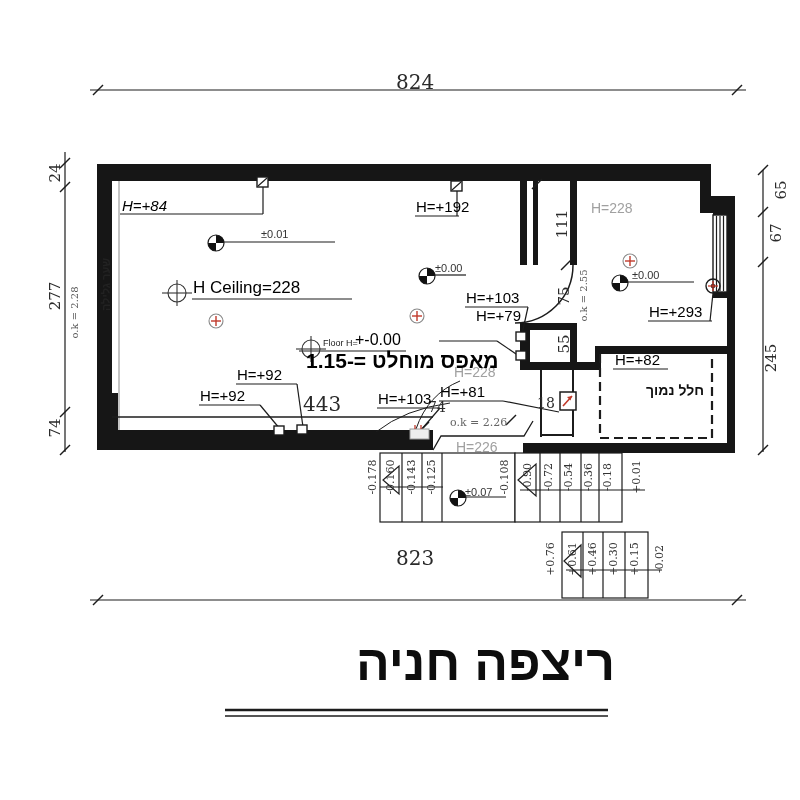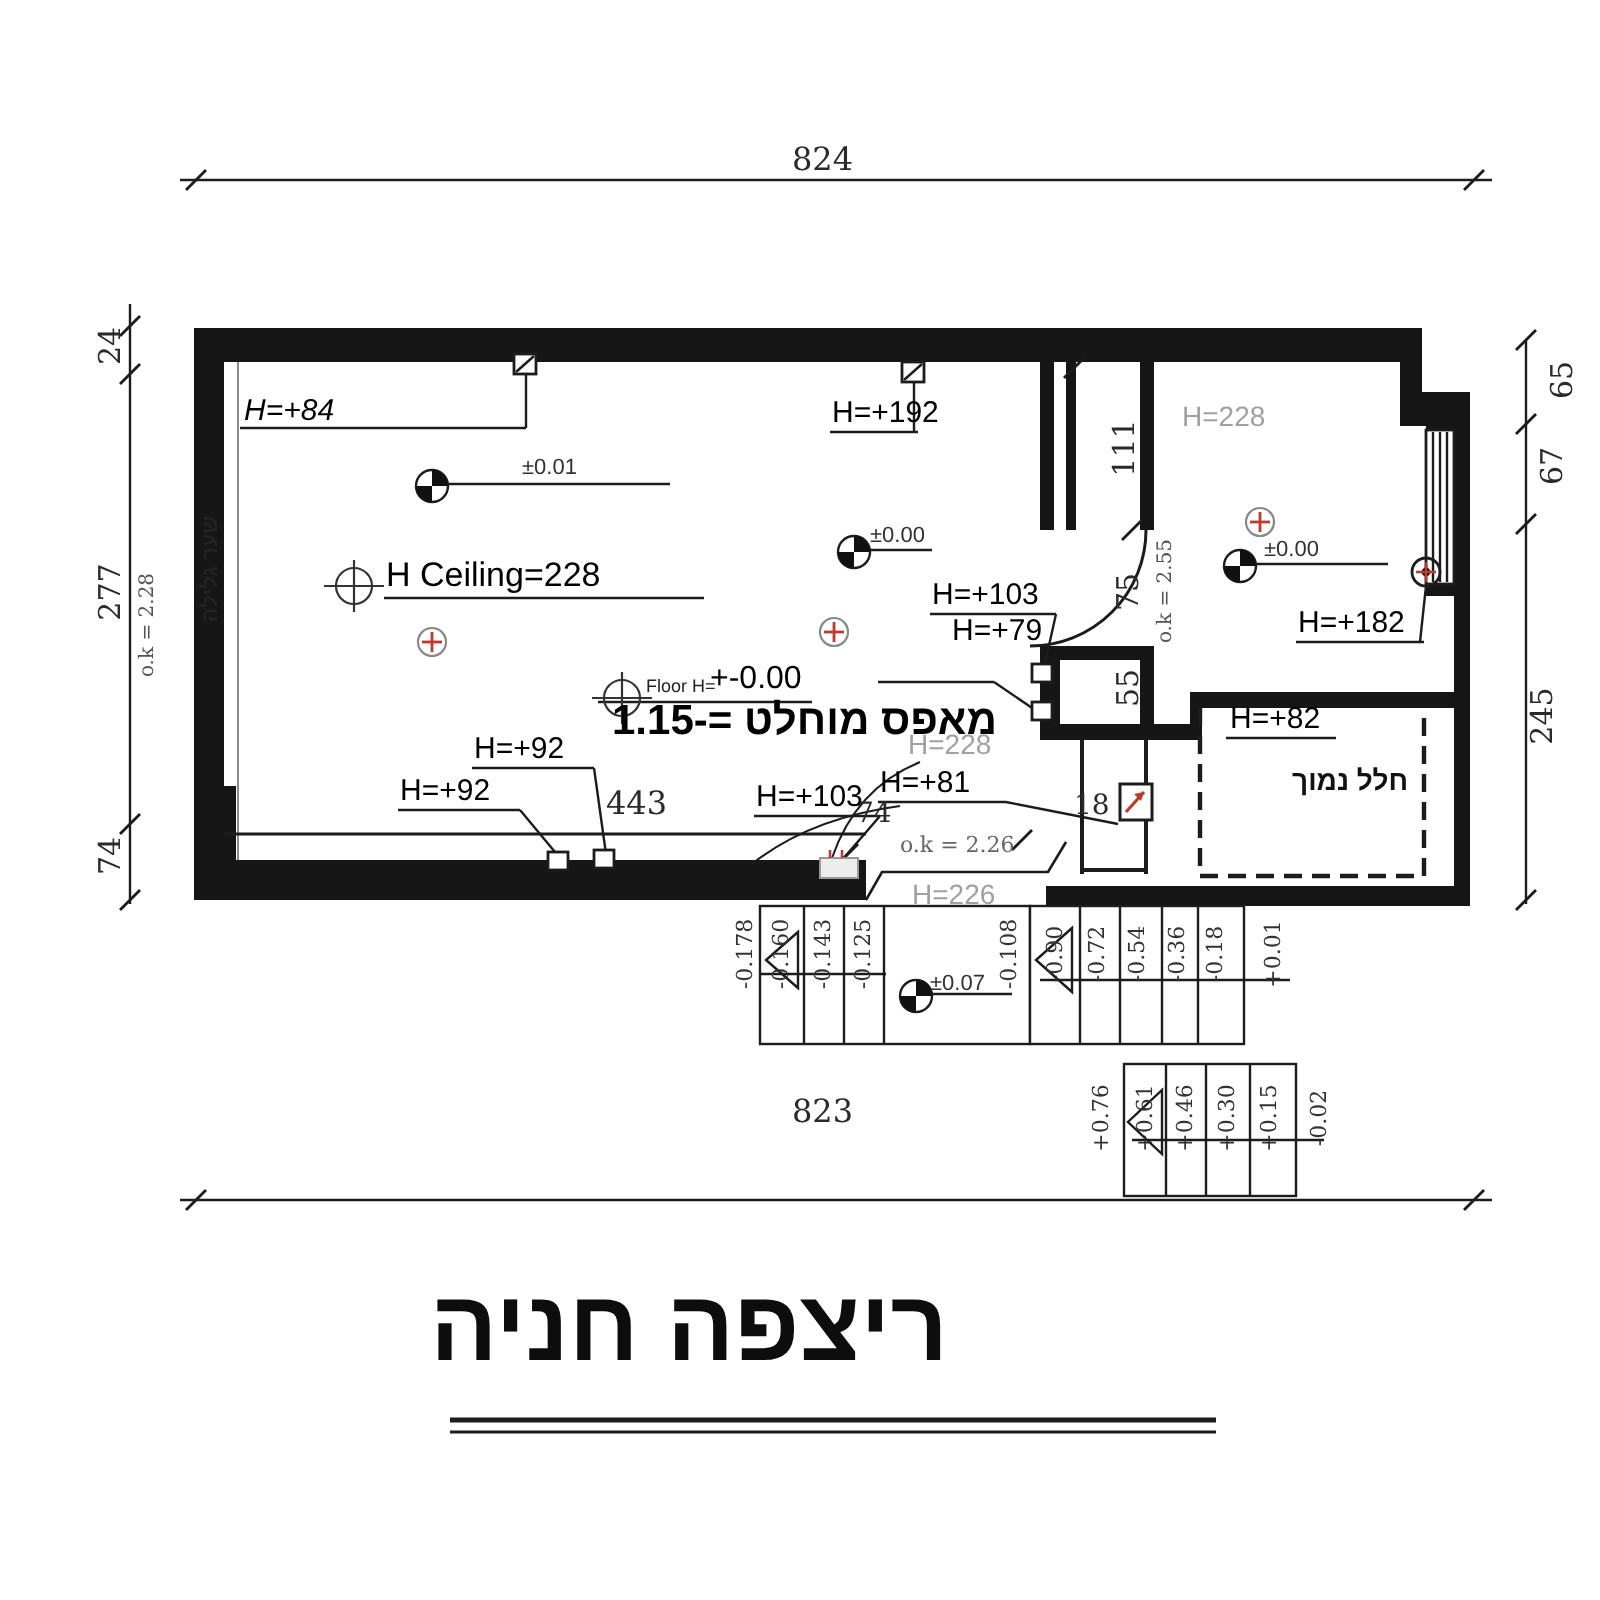--- a/index.html
+++ b/index.html
@@ -1,33 +1,33 @@
 <!DOCTYPE html>
 <html><head>
 <meta charset="utf-8">
 <style>
   html,body{margin:0;padding:0;background:#fff;}
   .page{position:relative;width:800px;height:800px;background:#fff;overflow:hidden;
         font-family:"Liberation Sans",sans-serif;color:#1c1c1c;}
   .page svg{position:absolute;left:0;top:0;}
   .t{position:absolute;white-space:nowrap;line-height:1;}
   
-  .dim{font-family:"DejaVu Serif",serif;font-size:16px;color:#2a2a2a;}
+  .dim{font-family:"DejaVu Serif",serif;font-size:20px;color:#2a2a2a;}
   .dim-s{font-family:"DejaVu Serif",serif;font-size:14px;color:#2a2a2a;}
   
   .rot{transform:rotate(-90deg);transform-origin:center;text-align:center;}
   .rd{width:60px;height:16px;line-height:16px;font-family:"DejaVu Serif",serif;font-size:15px;color:#2a2a2a;}
   .rv{width:70px;height:12px;line-height:12px;font-family:"DejaVu Serif",serif;font-size:11px;color:#333;}
   .rk{width:80px;height:11px;line-height:11px;font-family:"DejaVu Serif",serif;font-size:10px;color:#555;}
   
   .h{font-size:15px;color:#000;}
   .gray{color:#a0a0a0;}
   .sv{font-size:11px;color:#333;}
   .heb{font-weight:700;}
-  .title{width:400px;text-align:left;font-size:50px;font-weight:700;color:#0d0d0d;}
+  .title{width:400px;text-align:right;font-size:50px;font-weight:700;color:#0d0d0d;}
 </style>
 </head>
 <body>
 
 <div class="page">
 
 <svg width="800" height="800" viewBox="0 0 800 800">
   <g stroke="#1c1c1c" fill="none" stroke-width="1.2">
 
     <g fill="#161616" stroke="none">
@@ -230,21 +230,21 @@
 
 <div class="t h" style="left:122px;top:198px;font-style:italic;">H=+84</div>
 <div class="t h" style="left:416px;top:199px;">H=+192</div>
 <div class="t h" style="left:193px;top:279px;font-size:17px;">H Ceiling=228</div>
 <div class="t h" style="left:466px;top:290px;">H=+103</div>
 <div class="t h" style="left:440px;top:308px;margin-left:36px;">H=+79</div>
 <div class="t h" style="left:237px;top:367px;">H=+92</div>
 <div class="t h" style="left:200px;top:388px;">H=+92</div>
 <div class="t h" style="left:378px;top:391px;">H=+103</div>
 <div class="t h" style="left:440px;top:384px;text-align:center;">H=+81</div>
-<div class="t h" style="left:649px;top:304px;">H=+182</div>
+<div class="t h" style="left:649px;top:304px;">H=+293</div>
 <div class="t h" style="left:615px;top:352px;">H=+82</div>
 <div class="t h gray" style="left:591px;top:201px;font-size:14px;">H=228</div>
 <div class="t h gray" style="left:454px;top:365px;font-size:14px;">H=228</div>
 <div class="t h gray" style="left:456px;top:440px;font-size:14px;">H=226</div>
 
 <div class="t" style="left:323px;top:339px;font-size:9px;color:#222;">Floor H=</div>
 <div class="t" style="left:355px;top:332px;font-size:16px;color:#000;">+-0.00</div>
 <div class="t heb" style="left:306px;top:350px;font-size:21px;color:#000;direction:ltr;">מאפס מוחלט =-1.15</div>
 
 <div class="t heb" style="left:646px;top:383px;font-size:14px;color:#111;">חלל נמוך</div>

